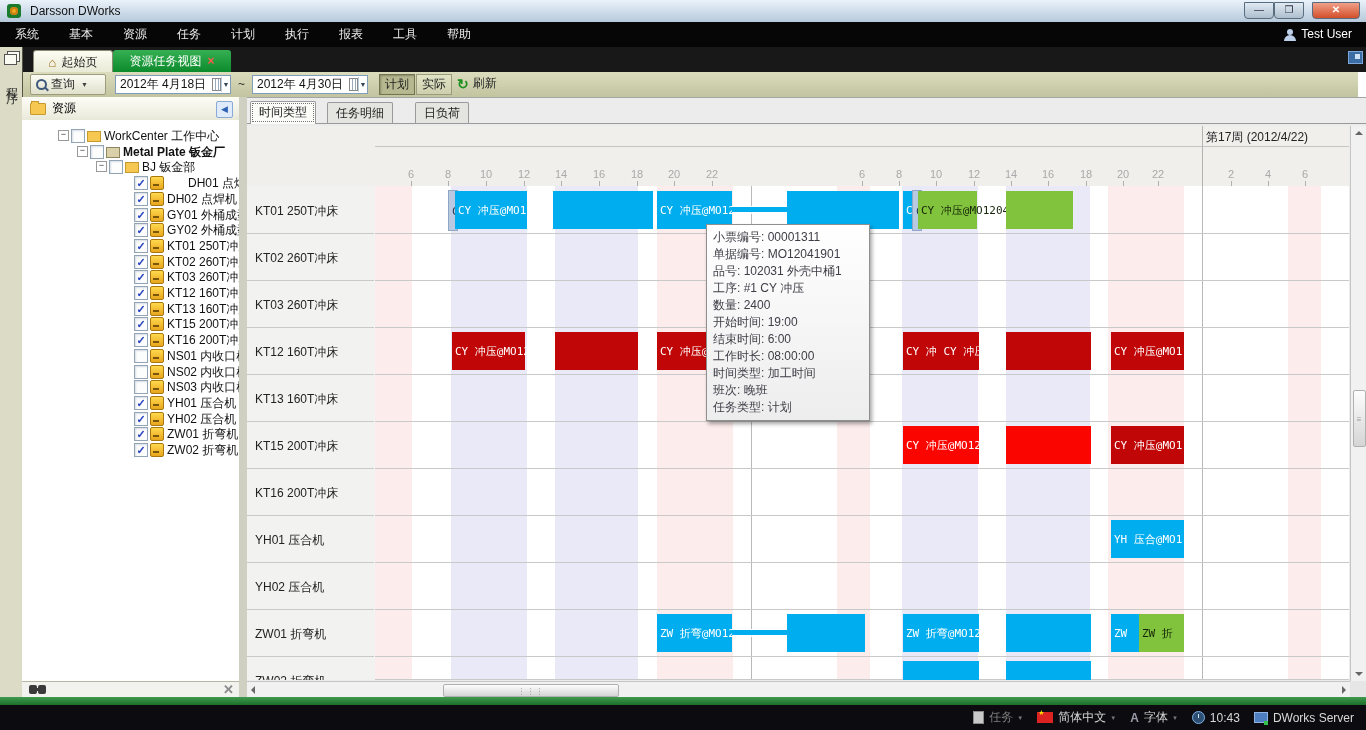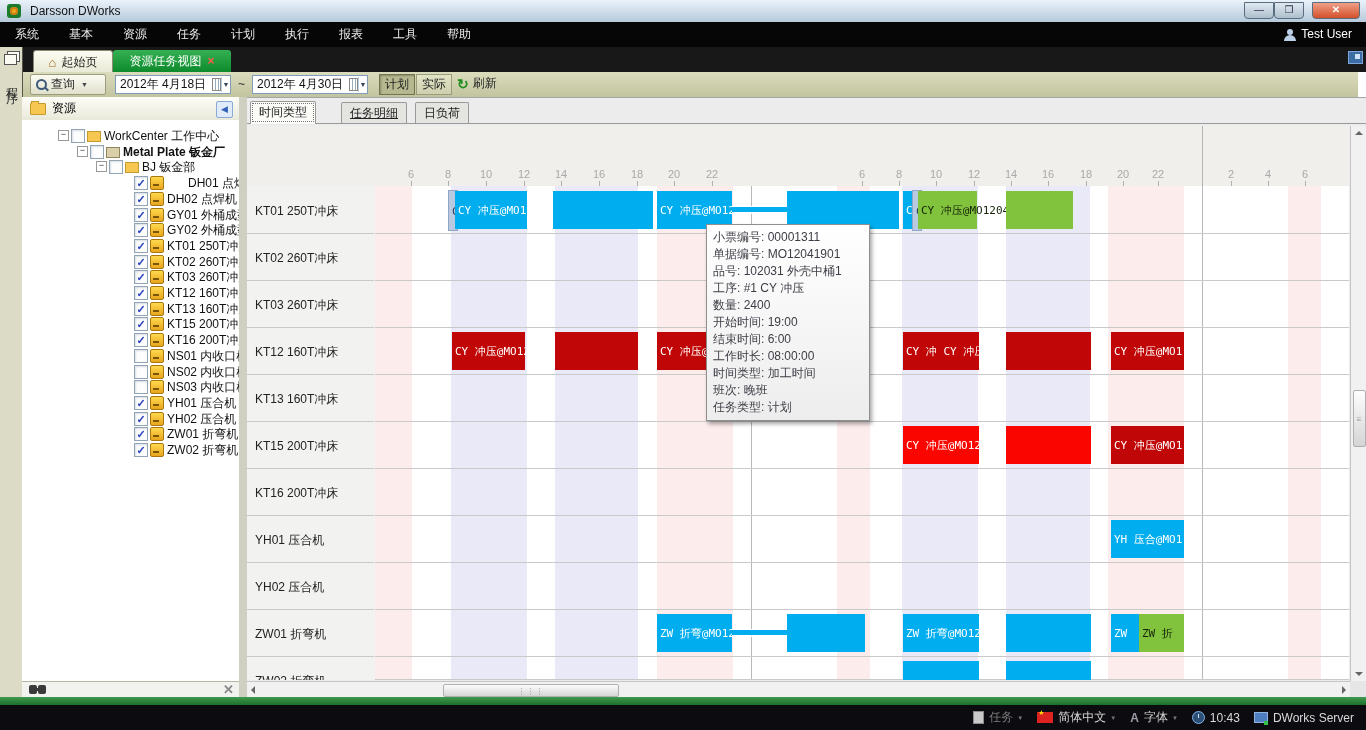--- a/index.html
+++ b/index.html
@@ -330,26 +330,29 @@
     </div>
   <div class="abs" id="resfooter">
     <span class="binoc"></span>
     <span id="resclose">✕</span>
   </div>
   <div class="abs" id="splitter"></div>
 
   <div class="abs" id="gpanel"></div>
   <div class="abs" id="gtabs" style="left:247px;top:99px;width:1102px;height:24px">
       <div class="gtab active" style="left: 3px;">时间类型</div>
-      <div class="gtab" style="left: 94px; text-decoration: underline;">任务明细</div>
+      <div class="gtab" style="left: 80px;">任务明细</div>
       <div class="gtab" style="left: 168px;">日负荷</div>
     </div>
   <div class="abs" id="gtabline"></div>
   <div class="abs" id="cornercell"></div>
   <div class="abs" id="gheader">
+    <div id="weekband">
+      <div id="weeklabel">第17周 (2012/4/22)</div>
+    </div>
       <div class="dayband" style="left: 827px; width: 147px;"></div>
       <div class="hvline" style="left: 827px;"></div>
       <div class="hvline" style="left: 827px; top: 0px; height: 20px;"></div>
       <div class="tick" style="left: 36px;">6</div>
       <div class="tickmark" style="left: 36px;"></div>
       <div class="tick" style="left: 73px;">8</div>
       <div class="tickmark" style="left: 73px;"></div>
       <div class="tick" style="left: 111px;">10</div>
       <div class="tickmark" style="left: 111px;"></div>
       <div class="tick" style="left: 149px;">12</div>

